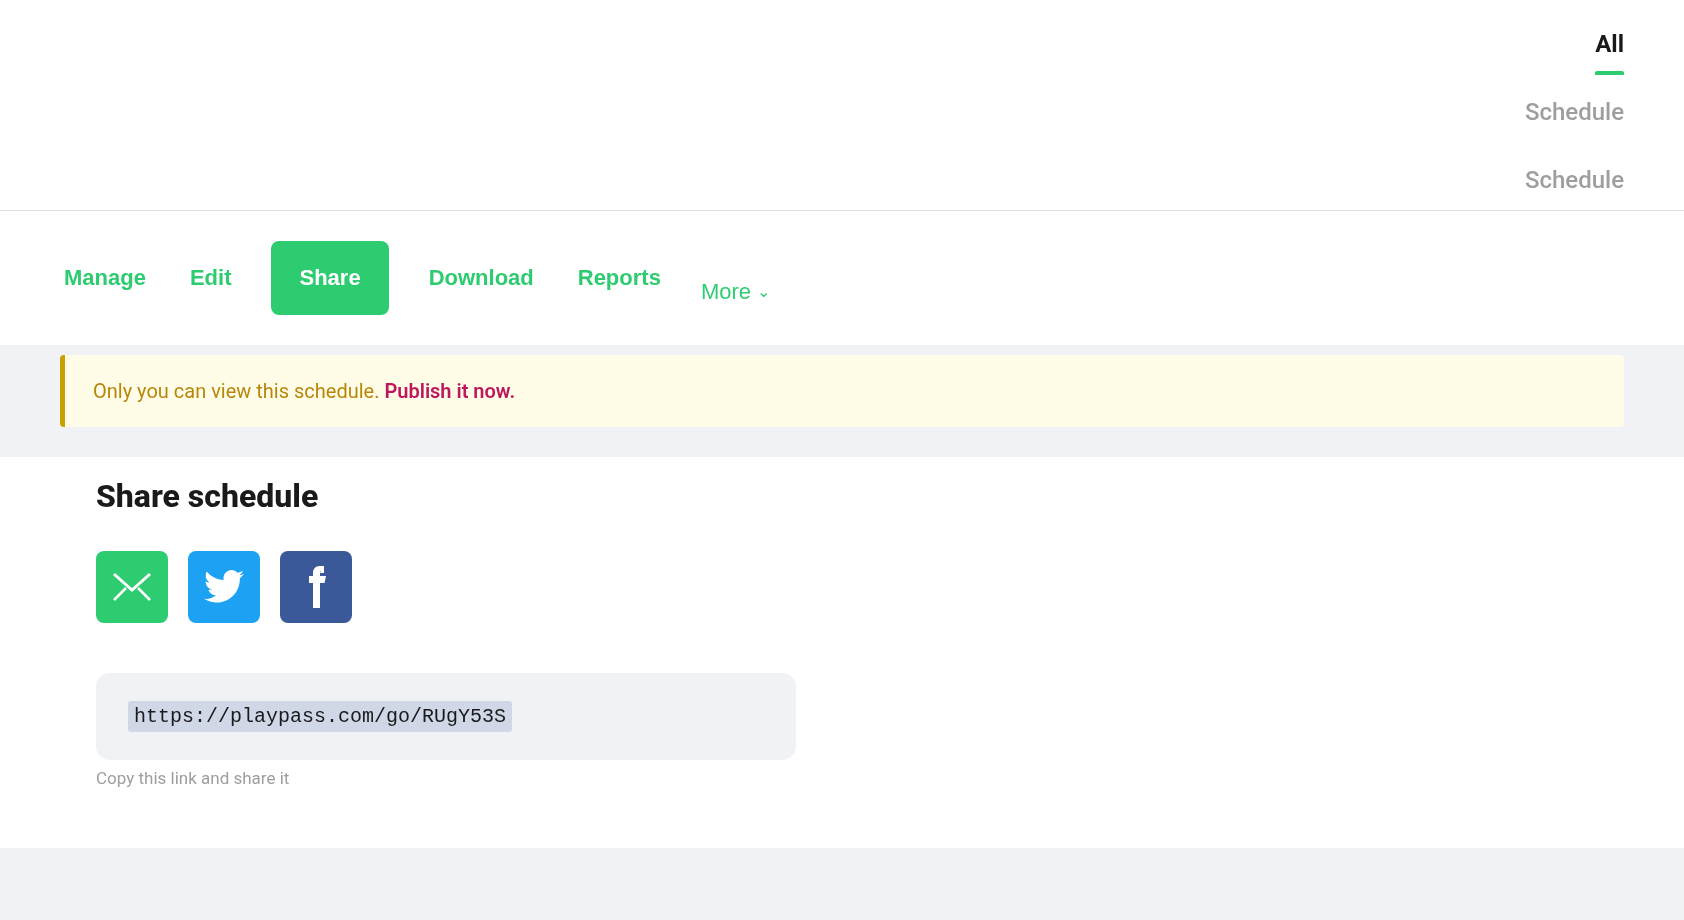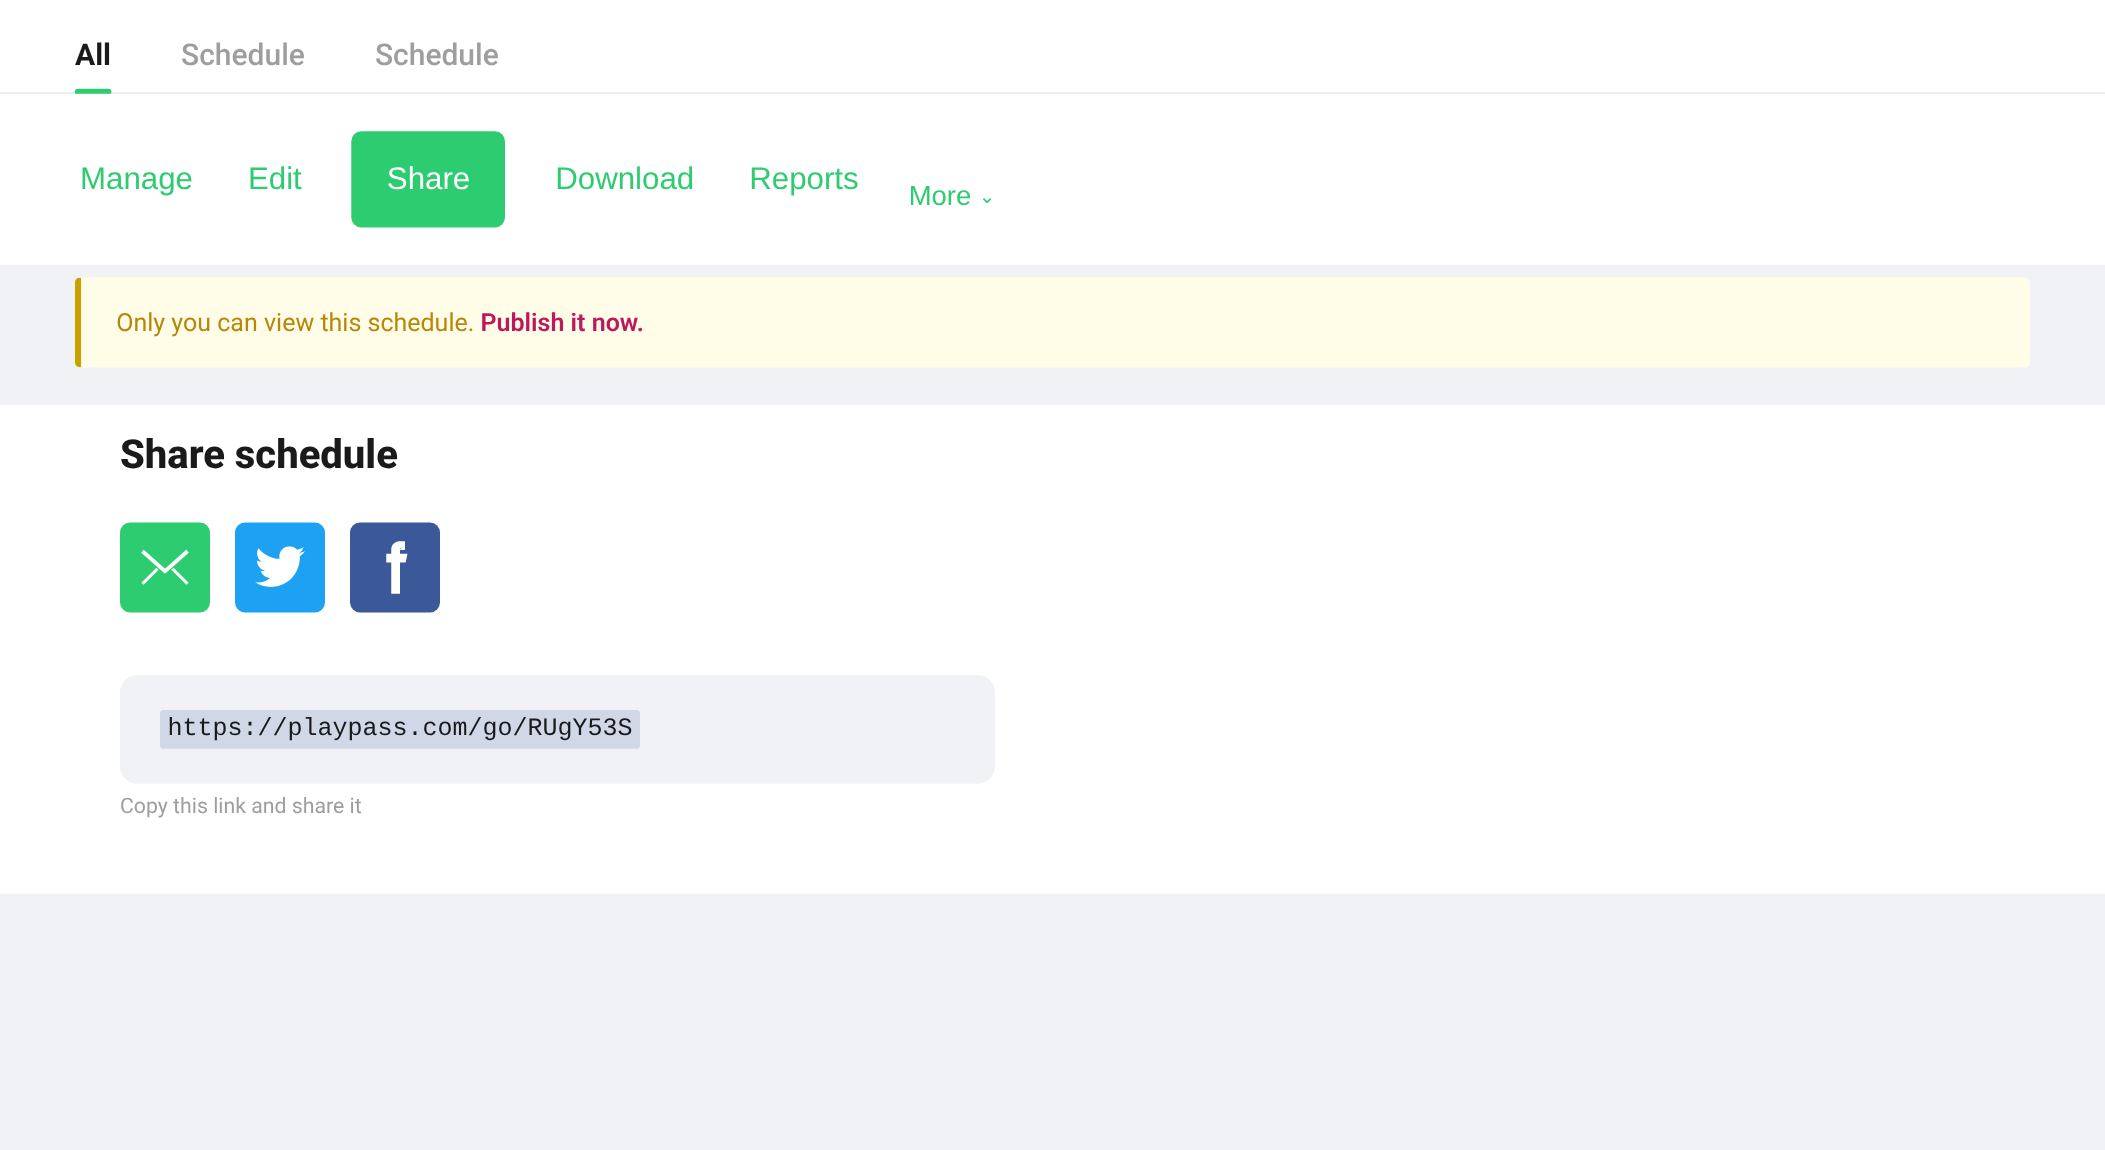--- a/index.html
+++ b/index.html
@@ -17,24 +17,25 @@
 
     .page-container {
       background-color: #f0f2f5;
       padding: 0;
     }
 
     
     .tabs-container {
       display: flex;
       align-items: flex-end;
-      padding: 30px 36px 0 60px;
+      padding: 30px 60px 0 60px;
       border-bottom: 1px solid #e0e0e0;
       background: #ffffff;
-      gap: 56px;
+      gap: 24px;
+      flex-direction: column;
     }
 
     .tab-item {
       font-size: 24px;
       font-weight: 500;
       color: #9e9e9e;
       padding-bottom: 16px;
       cursor: pointer;
       position: relative;
       text-decoration: none;
@@ -59,22 +60,22 @@
     
     .action-toolbar {
       display: flex;
       align-items: center;
       padding: 30px 60px;
       gap: 36px;
       background: #ffffff;
     }
 
     .action-btn {
-      font-size: 25px;
-      font-weight: 400;
+      font-size: 22px;
+      font-weight: 700;
       color: #2ecc71;
       background: none;
       border: none;
       cursor: pointer;
       padding: 8px 4px;
       text-decoration: none;
     }
 
     .action-btn.active {
       background-color: #2ecc71;

